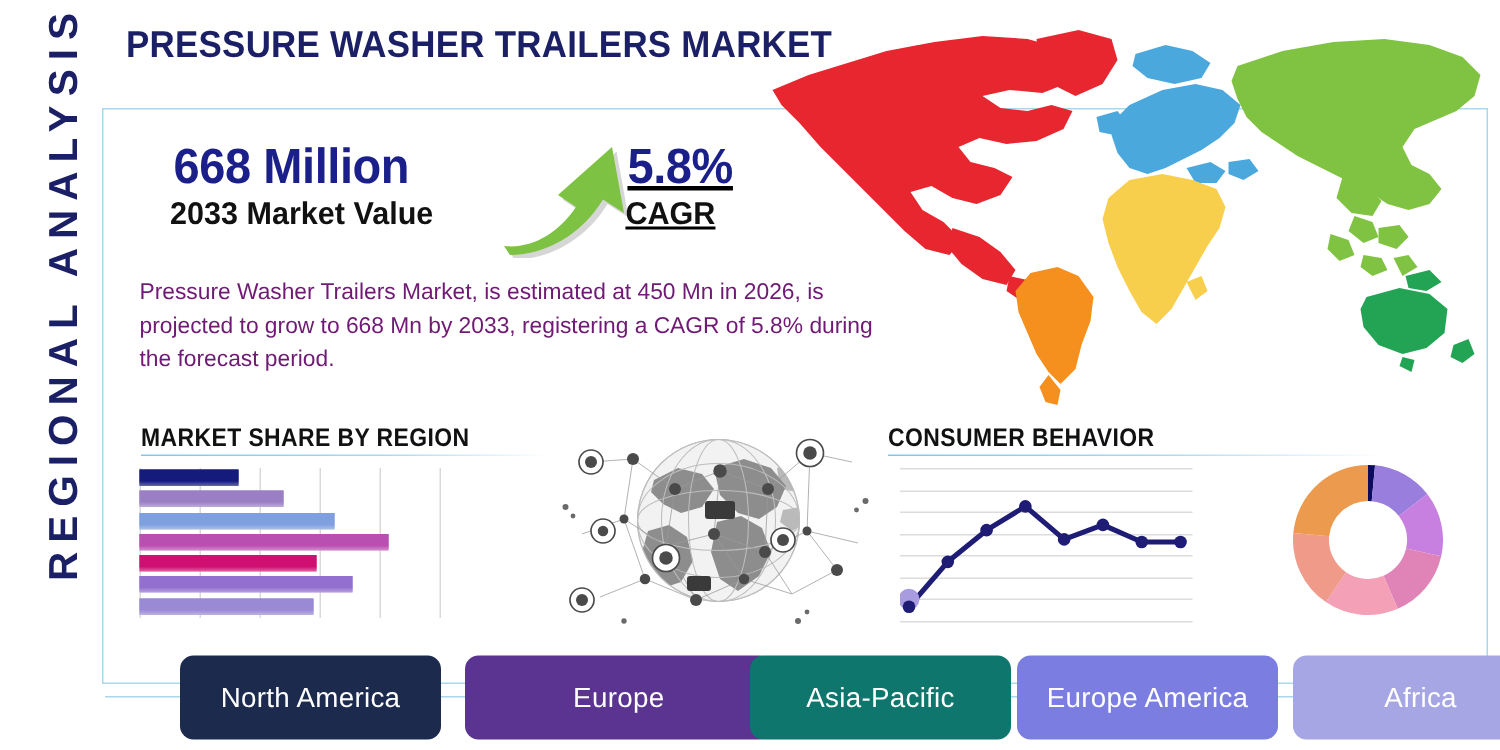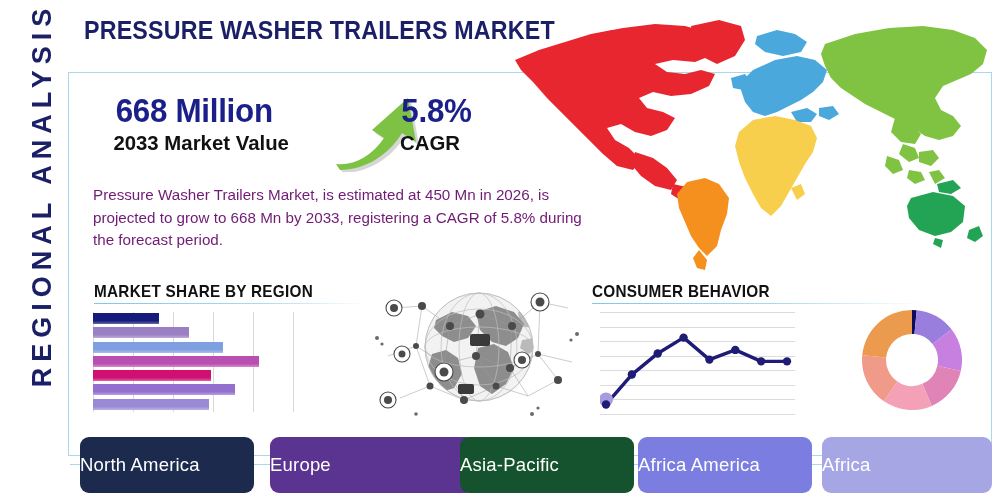--- a/index.html
+++ b/index.html
@@ -43,21 +43,21 @@
     left:68px; top:72px;
     width:924px; height:384px;
     border:1.3px solid #a8d8ea;
     background:transparent;
   }
 
   
   #kpi-row { position:absolute; left:110px; top:92px; width:420px; height:78px; }
   .kpi-block { position:absolute; text-align:left; }
   #kpi-value-block { left:0px; top:0px; width:225px; }
-  #kpi-cagr-block  { left:288px; top:0px; width:132px; }
+  #kpi-cagr-block  { left:305px; top:0px; width:132px;text-decoration:underline; }
   .kpi-big {
     font-size:33px; font-weight:bold; color:#1b1f8a;
     letter-spacing:-0.3px; white-space:nowrap;
     transform:scaleX(0.95); transform-origin:center;
   }
   .kpi-sub {
     font-size:21px; font-weight:bold; color:#111111;
     margin-top:1px; white-space:nowrap;
     transform:scaleX(0.97); transform-origin:center;
   }
@@ -106,23 +106,23 @@
 
   
   #pill-connector {
     position:absolute; left:70px; top:464px; width:922px; height:1.4px;
     background:#a8d8ea;
   }
   #region-pills { position:absolute; left:80px; top:437px; width:912px; height:56px; }
   .region-pill {
     position:absolute; top:0; height:56px;
     border-radius:9px;
-    display:flex; align-items:center; justify-content:flex-start;
+    display:flex; align-items:center; justify-content:center;
     color:#ffffff; font-size:18.5px;
-    letter-spacing:0.2px; white-space:nowrap;
+    letter-spacing:0.2px; white-space:nowrap;margin-left:40px;
   }
 </style>
 </head>
 <body>
 
 <div id="side-label">REGIONAL ANALYSIS</div>
 
 <div id="page-title">PRESSURE WASHER TRAILERS MARKET</div>
 
 <div id="content-frame"></div>
@@ -359,22 +359,22 @@
     </svg></div>
 
 <div id="pill-connector"></div>
 <div id="region-pills">
     <div class="region-pill" style="left: 0px; width: 174px; background: rgb(28, 42, 78);">
       <span>North America</span>
     </div>
     <div class="region-pill" style="left: 190px; width: 205px; background: rgb(91, 51, 144);">
       <span>Europe</span>
     </div>
-    <div class="region-pill" style="left: 380px; width: 174px; background: #14532d;">
+    <div class="region-pill" style="left: 380px; width: 174px; background: #0f766e;">
       <span>Asia-Pacific</span>
     </div>
     <div class="region-pill" style="left: 558px; width: 174px; background: rgb(123, 126, 224);">
-      <span>Africa America</span>
+      <span>Europe America</span>
     </div>
     <div class="region-pill" style="left: 742px; width: 170px; background: rgb(167, 166, 228);">
       <span>Africa</span>
     </div>
   </div>
 
 </body></html>

